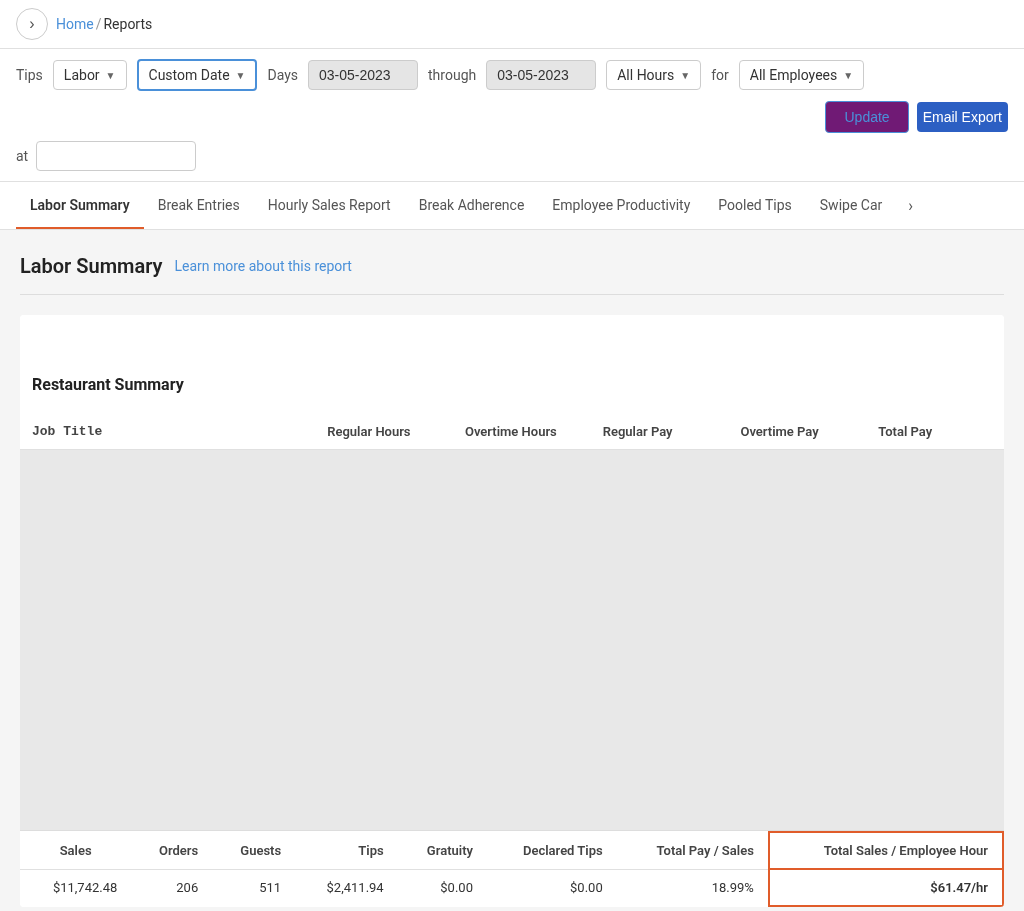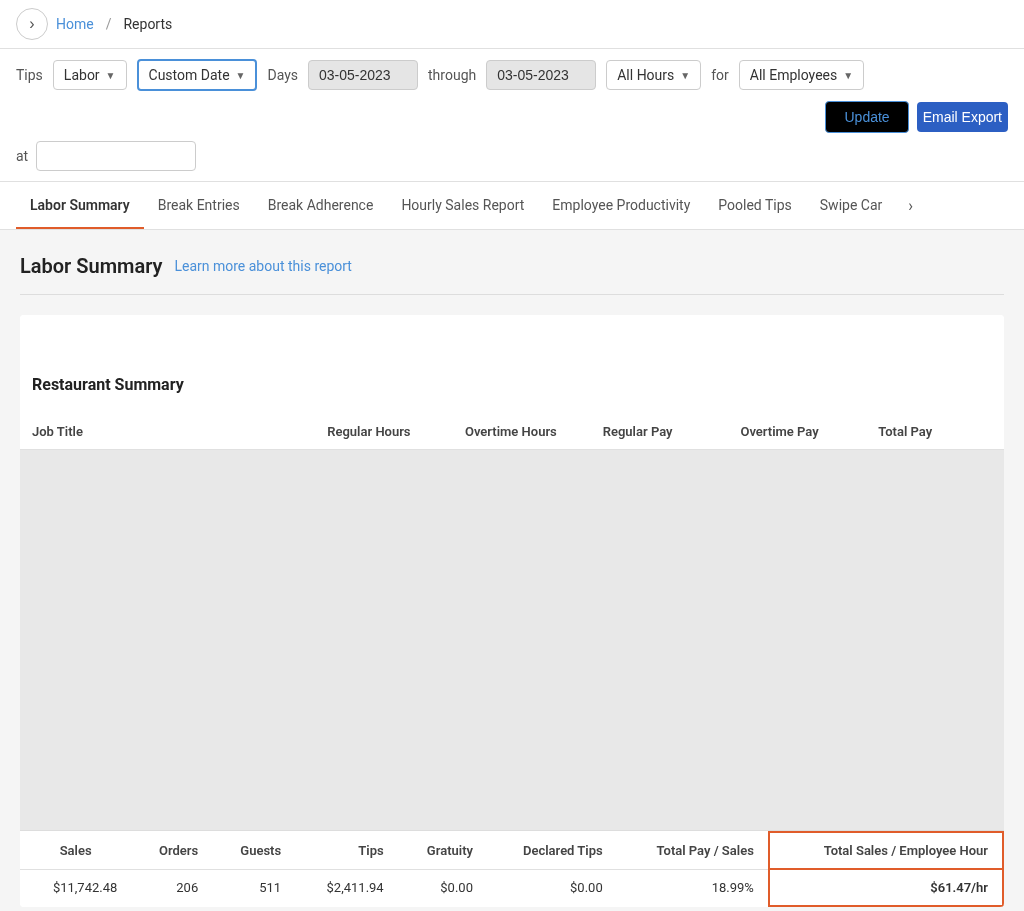--- a/index.html
+++ b/index.html
@@ -17,21 +17,21 @@
     .nav-toggle-btn {
       width: 32px; height: 32px;
       border: 1px solid #ccc;
       border-radius: 50%;
       background: #fff;
       cursor: pointer;
       display: flex; align-items: center; justify-content: center;
       font-size: 16px;
       color: #555;
     }
-    .breadcrumb { display: flex; align-items: center; gap: 12px; font-size: 14px; }
+    .breadcrumb { display: flex; align-items: center; gap: 2px; font-size: 14px; }
     .breadcrumb-home { color: #4a90d9; text-decoration: none; cursor: pointer; }
     .breadcrumb-sep { color: #999; }
     .breadcrumb-current { color: #333; }
 
     
     .filter-bar {
       background: #fff;
       border-bottom: 1px solid #e0e0e0;
       padding: 10px 16px;
     }
@@ -64,21 +64,21 @@
       color: #333;
       width: 110px;
     }
     .filter-through { color: #555; font-size: 14px; }
     .chevron { font-size: 10px; color: #666; }
     .filter-actions {
       display: flex; align-items: center; gap: 8px; margin-left: auto;
     }
     .btn-update {
       border: 1px solid #4a90d9;
-      background: #000000;
+      background: #701a75;
       color: #4a90d9;
       border-radius: 4px;
       padding: 7px 18px;
       font-size: 14px;
       cursor: pointer;
       font-weight: 500;
     }
     .btn-export {
       border: none;
       background: #2c5fc3;
@@ -259,24 +259,24 @@
 </div>
 
 <div class="tabs-bar">
   <div class="tab-item active">
     <span>Labor Summary</span>
   </div>
   <div class="tab-item">
     <span>Break Entries</span>
   </div>
   <div class="tab-item">
+    <span>Hourly Sales Report</span>
+  </div>
+  <div class="tab-item">
     <span>Break Adherence</span>
-  </div>
-  <div class="tab-item">
-    <span>Hourly Sales Report</span>
   </div>
   <div class="tab-item">
     <span>Employee Productivity</span>
   </div>
   <div class="tab-item">
     <span>Pooled Tips</span>
   </div>
   <div class="tab-item">
     <span>Swipe Car</span>
   </div>
@@ -290,21 +290,21 @@
   </div>
 
   <div class="table-container">
     <div style="padding: 16px 12px 8px 12px; background: #fff;">
       <div class="section-title">Restaurant Summary</div>
     </div>
 
     <table class="data-table">
       <thead>
         <tr>
-          <th style="width:30%;">Job Title</th>
+          <th style="width:30%;font-family:Liberation Mono, monospace;">Job Title</th>
           <th style="width:14%;">Regular Hours</th>
           <th style="width:14%;">Overtime Hours</th>
           <th style="width:14%;">Regular Pay</th>
           <th style="width:14%;">Overtime Pay</th>
           <th style="width:14%;">Total Pay</th>
         </tr>
       </thead>
     </table>
 
     <div class="table-empty-area"></div>

